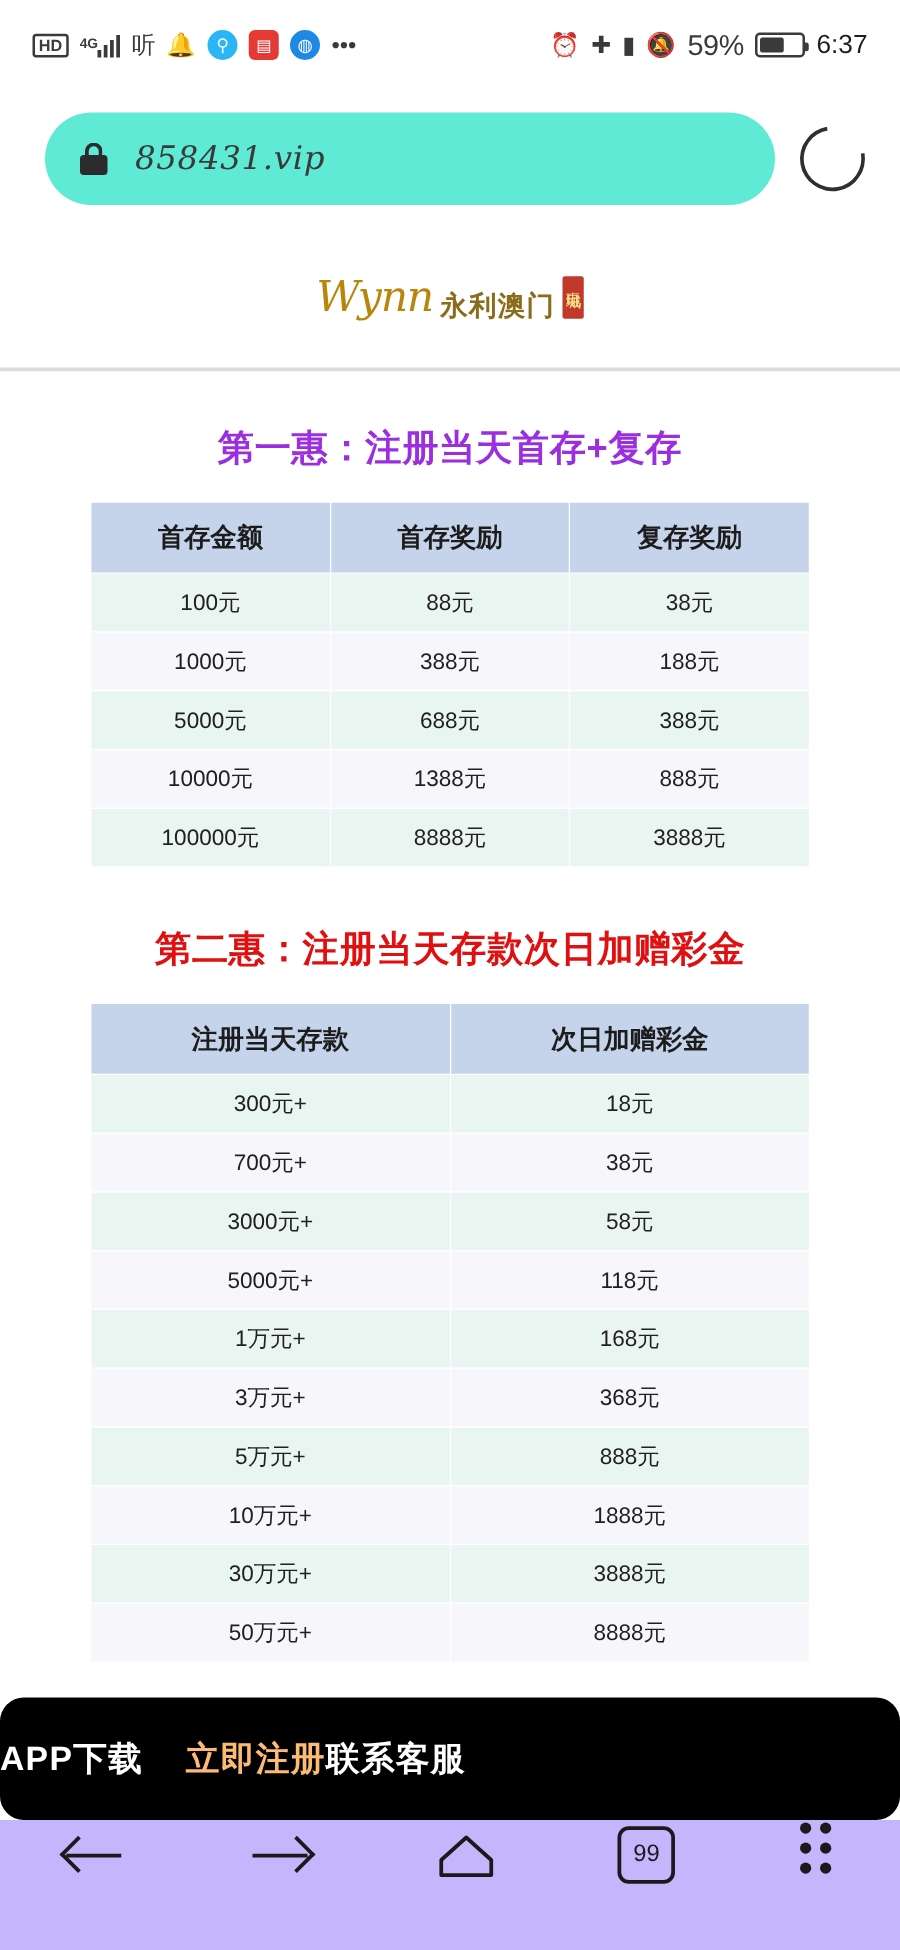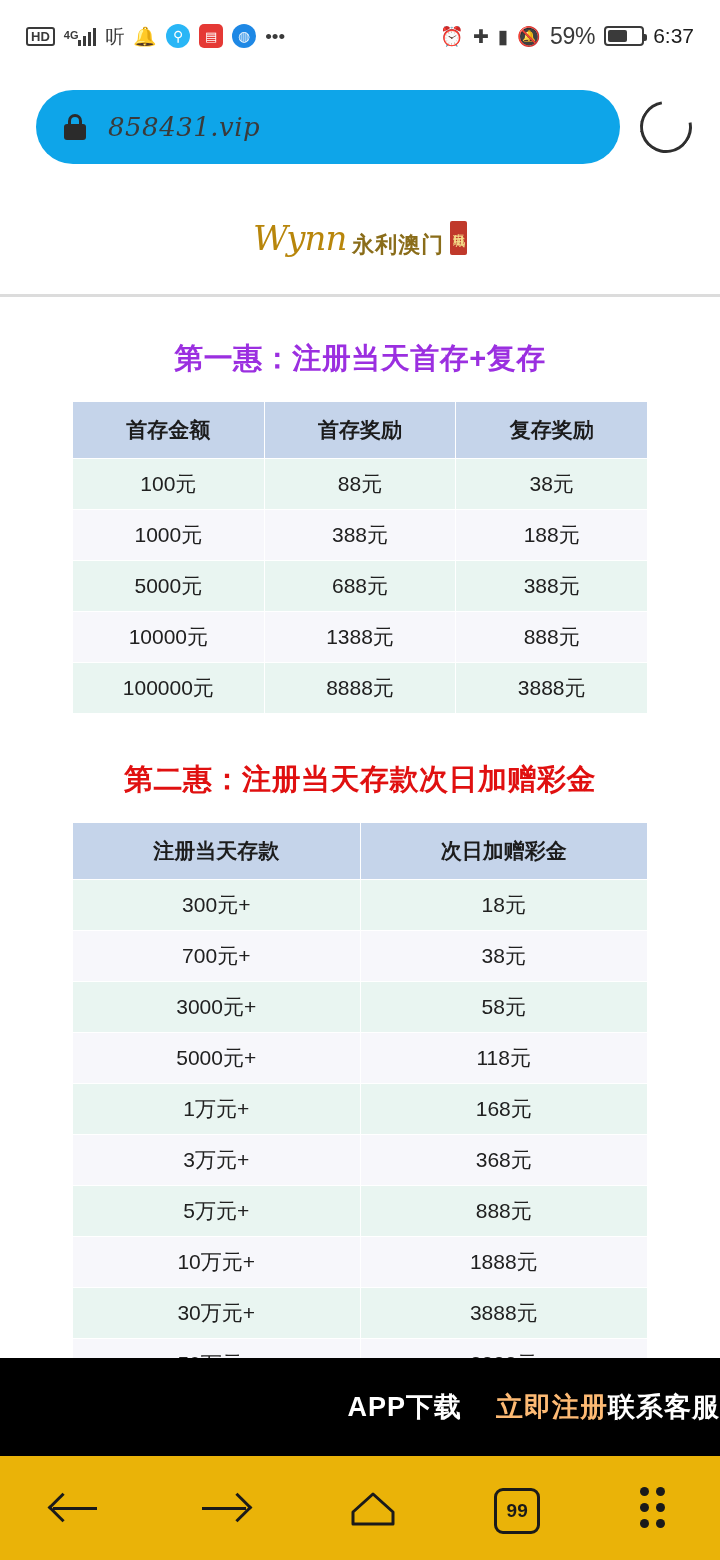--- a/index.html
+++ b/index.html
@@ -60,21 +60,21 @@
 
   
   .urlbar-wrap {
     height: 110px;
     display: flex; align-items: center;
     padding: 0 28px 0 36px;
     gap: 20px;
     background: #ffffff;
   }
   .urlbox {
-    flex: 1; height: 74px; background: #0ea5e9; border-radius: 37px;
+    flex: 1; height: 74px; background: #5eead4; border-radius: 37px;
     display: flex; align-items: center; padding: 0 28px; gap: 22px;
   }
   .lock {
     width: 22px; height: 26px; position: relative; flex: none;
   }
   .lock .body {
     position: absolute; bottom: 0; left: 0; width: 22px; height: 16px;
     background: #2b2b2b; border-radius: 3px;
   }
   .lock .shackle {
@@ -147,49 +147,49 @@
   table.promo th {
     background: #c5d4ea;
     color: #1c1c1c;
     font-size: 21px;
     font-weight: bold;
     padding: 14px 0;
     text-align: center;
     border: 1px solid #ffffff;
   }
   table.promo td {
-    font-size: 21px;
+    font-size: 18px;
     color: #202020;
     text-align: center;
     padding: 11px 0;
     border: 1px solid #ffffff;
   }
   table.promo tbody tr:nth-child(odd) td { background: #e9f5f1; }
   table.promo tbody tr:nth-child(even) td { background: #f7f7fb; }
 
   
   .actionbar {
     position: absolute;
     left: 0; right: 0; bottom: 104px;
     height: 98px;
     background: #000000;
-    display: flex; align-items: center; justify-content: flex-end;
+    display: flex; align-items: center; justify-content: flex-start; border-radius: 19px;
   }
   .action {
     font-size: 27px; font-weight: bold; color: #ffffff; letter-spacing: 1px;
   }
   .action.highlight { color: #fdba74; margin-left: 34px; }
 
   
   .navbar {
     position: absolute;
     left: 0; right: 0; bottom: 0;
     height: 104px;
-    background: #eab308;
-    display: flex; align-items: center; justify-content: space-around; font-weight: bold;
+    background: #c4b5fd;
+    display: flex; align-items: flex-start; justify-content: space-around;
   }
   .nav-ico { width: 56px; height: 56px; position: relative; }
   .arrow-left::before, .arrow-right::before {
     content: ""; position: absolute; top: 27px; left: 6px;
     width: 44px; height: 3px; background: #1a1a1a;
   }
   .arrow-left::after {
     content: ""; position: absolute; top: 17px; left: 5px;
     width: 18px; height: 18px; border-left: 3px solid #1a1a1a; border-bottom: 3px solid #1a1a1a;
     transform: rotate(45deg);

